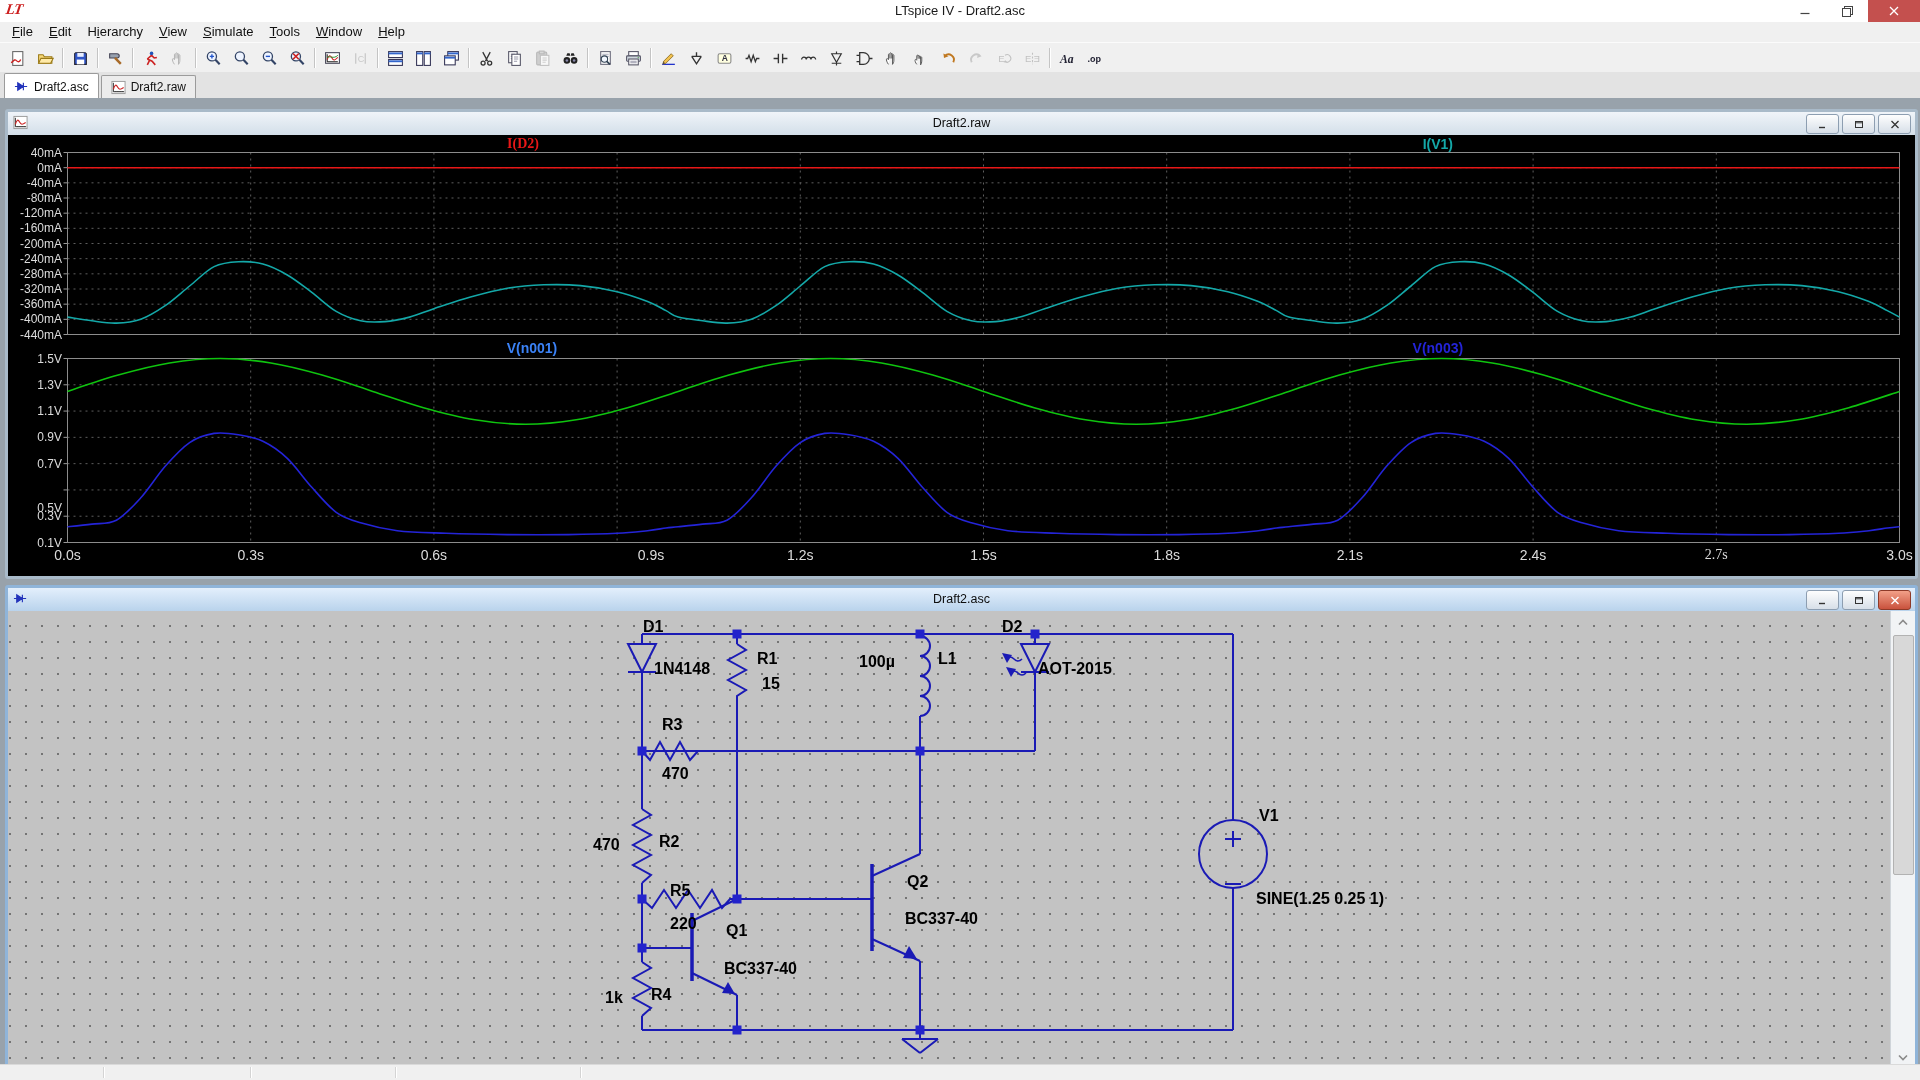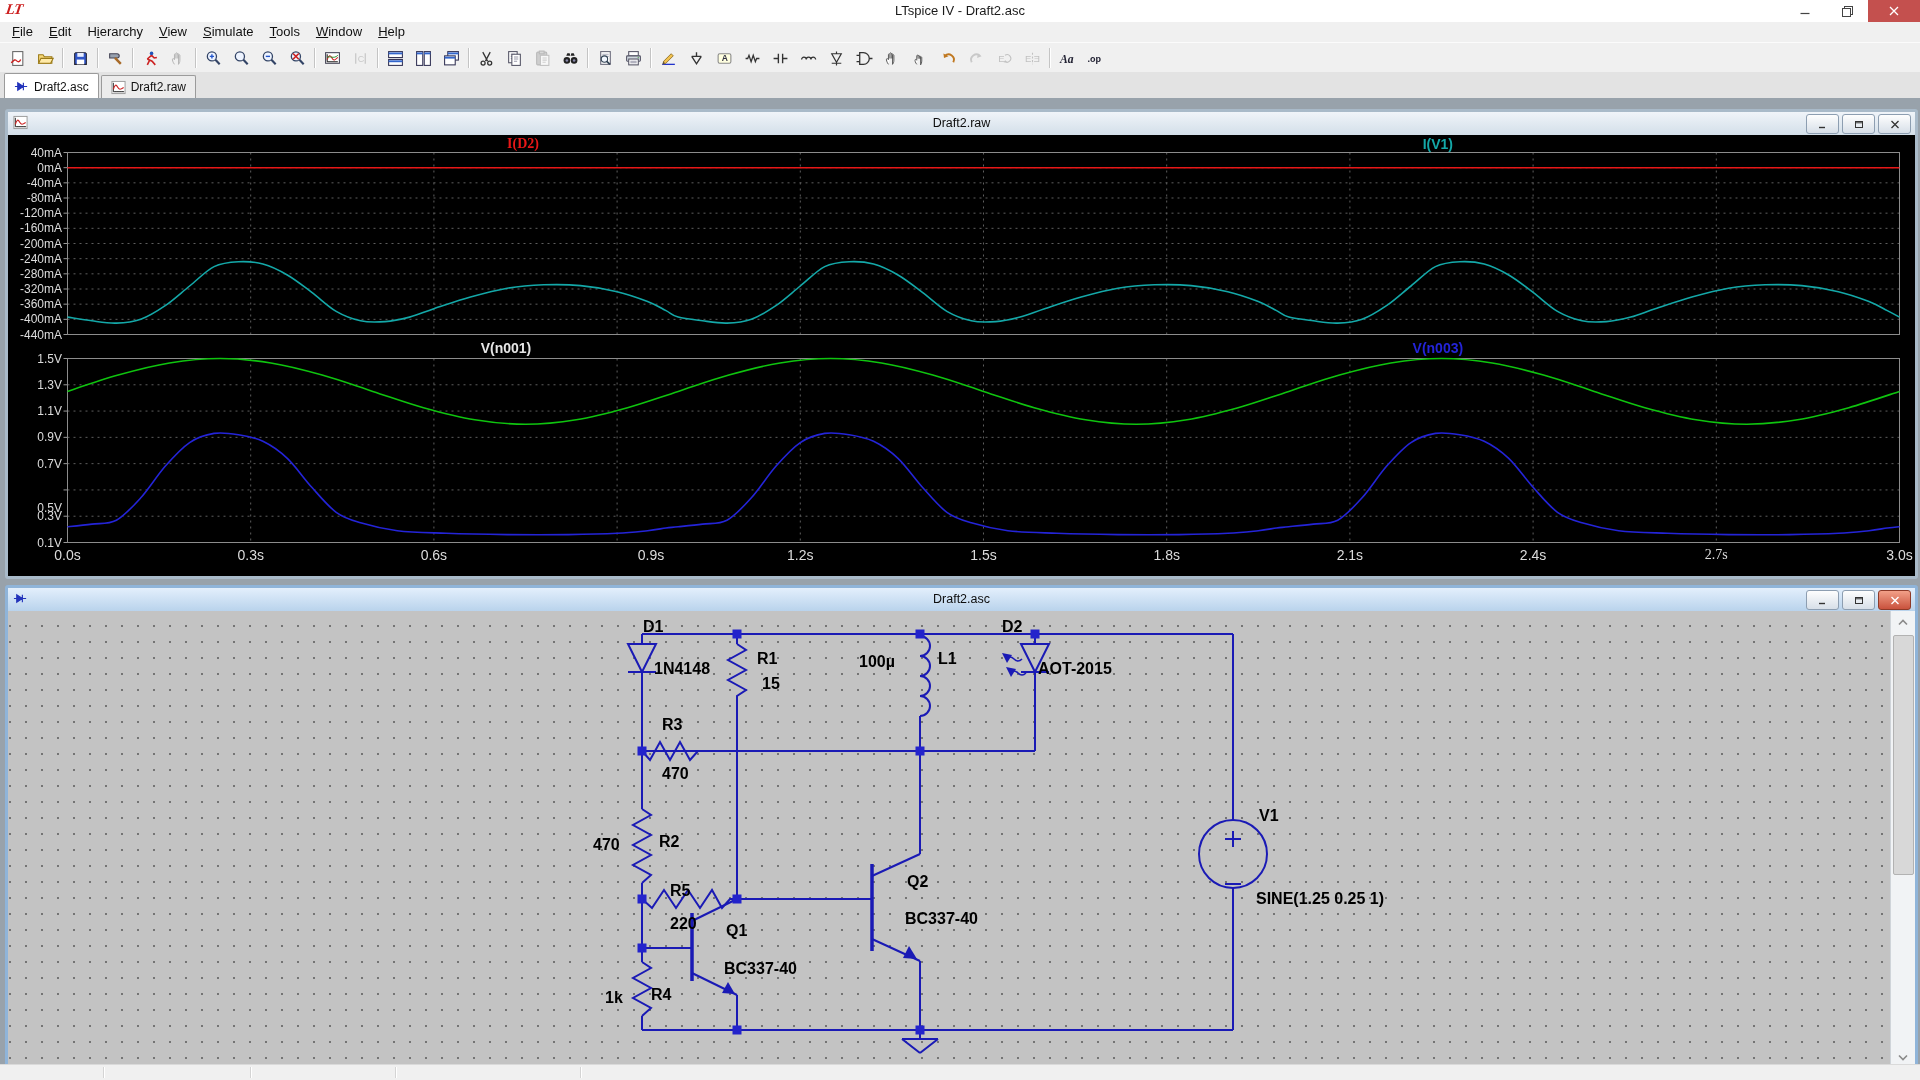--- a/index.html
+++ b/index.html
@@ -488,21 +488,21 @@
           <div class="trlabel" style="left: 515px; top: 1px; color: rgb(232, 23, 23); font-family: Liberation Serif, serif;">I(D2)</div>
           <div class="trlabel" style="left: 1429.84px; top: 1px; color: rgb(20, 168, 168);">I(V1)</div>
           <div class="ytick" style="left: 2px; top: 215.5px;">1.5V</div>
           <div class="ytick" style="left: 2px; top: 241.786px;">1.3V</div>
           <div class="ytick" style="left: 2px; top: 268.071px;">1.1V</div>
           <div class="ytick" style="left: 2px; top: 294.357px;">0.9V</div>
           <div class="ytick" style="left: 2px; top: 320.643px;">0.7V</div>
           <div class="ytick" style="left: 2px; top: 346.929px; margin-top: 18px;">0.5V</div>
           <div class="ytick" style="left: 2px; top: 373.214px;">0.3V</div>
           <div class="ytick" style="left: 2px; top: 399.5px;">0.1V</div>
-          <div class="trlabel" style="left: 498px; top: 205px; color: #e5e5e5;">V(n001)</div>
+          <div class="trlabel" style="left: 524px; top: 205px; color: #3b82f6;">V(n001)</div>
           <div class="trlabel" style="left: 1429.84px; top: 205px; color: rgb(36, 36, 216);">V(n003)</div>
           <div class="xtick" style="left: 31.5px; text-align: center;">0.0s</div>
           <div class="xtick" style="left: 214.7px;">0.3s</div>
           <div class="xtick" style="left: 397.9px;">0.6s</div>
           <div class="xtick" style="left: 615px;">0.9s</div>
           <div class="xtick" style="left: 764.3px;">1.2s</div>
           <div class="xtick" style="left: 947.5px;">1.5s</div>
           <div class="xtick" style="left: 1130.7px;">1.8s</div>
           <div class="xtick" style="left: 1313.9px;">2.1s</div>
           <div class="xtick" style="left: 1497.1px;">2.4s</div>

